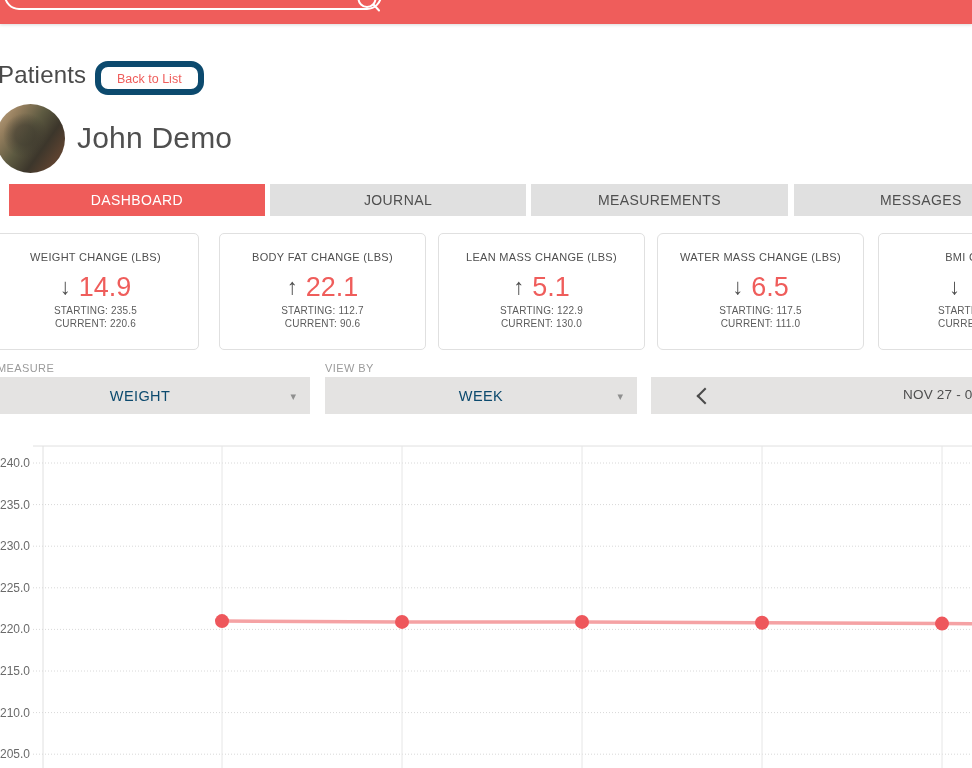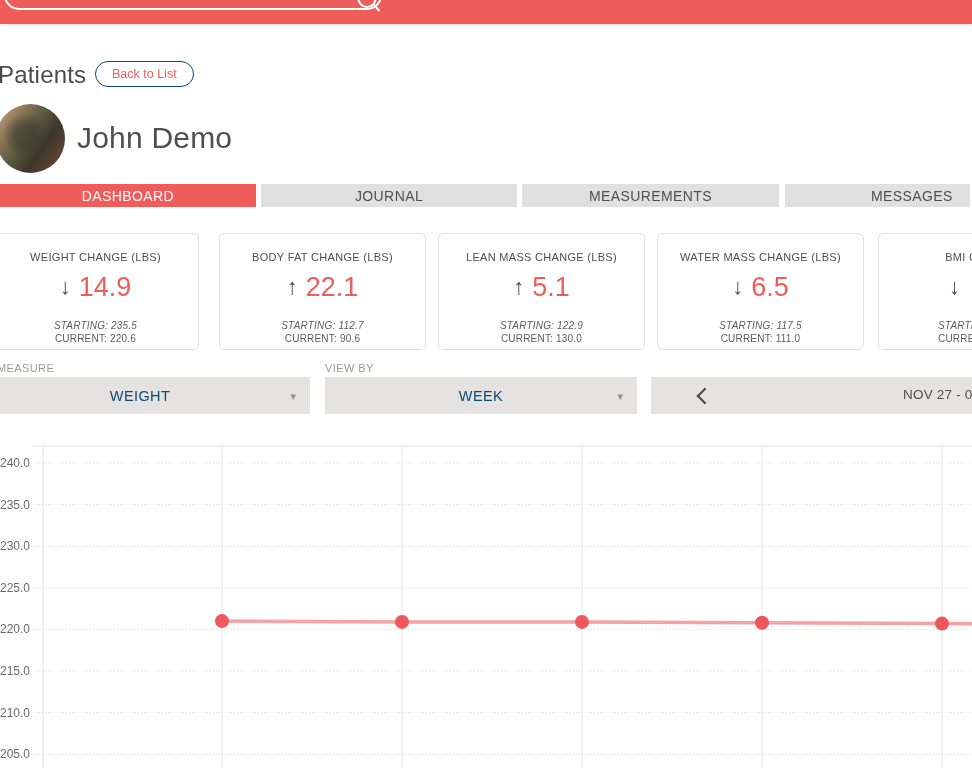--- a/index.html
+++ b/index.html
@@ -20,63 +20,63 @@
     border:2px solid #fff;border-radius:15px;background:transparent;box-sizing:border-box;
   }
   .search-icon-svg{position:absolute;left:352px;top:0;width:34px;height:14px;overflow:visible;}
 
   
   .page-title{
     position:absolute;left:-2px;top:61px;margin:0;
     font-size:24px;font-weight:normal;color:#4a4a4a;letter-spacing:.2px;
   }
   .back-pill{
-    position:absolute;left:95px;top:61px;height:26px;padding:0 16px;
-    border:1px solid #0c4a6e;border-radius:13px;background:#fff;
+    position:absolute;left:95px;top:61px;height:34px;padding:0 16px;
+    border:6px solid #0c4a6e;border-radius:13px;background:#fff;
     color:#ef5d5b;font-size:12.5px;font-family:inherit;cursor:pointer;line-height:24px;
   }
 
   
   .avatar{
     position:absolute;left:-4px;top:104px;width:69px;height:69px;border-radius:50%;
     background:
       radial-gradient(circle at 42% 45%, rgba(60,55,45,.55) 0 18%, transparent 40%),
       linear-gradient(125deg,#c9ad8a 0%,#97805f 22%,#5d5a41 45%,#3c362b 66%,#5c4230 84%,#2d241e 100%);
   }
   .patient-name{
     position:absolute;left:77px;top:121px;
     font-size:30px;font-weight:500;color:#4f4f4f;letter-spacing:.2px;
   }
 
   
   .tabs{position:absolute;left:0;top:184px;width:972px;height:32px;}
   .tab{
-    position:absolute;top:0;height:23px;background:#e0e0e0;color:#4f4f4f;
+    position:absolute;top:0;height:32px;background:#e0e0e0;color:#4f4f4f;
     display:flex;align-items:center;justify-content:center;
-    font-size:14px;letter-spacing:.4px;cursor:pointer;
+    font-size:14px;letter-spacing:.4px;cursor:pointer;margin-left:9px;
   }
   .tab-dashboard{left:0;width:256px;background:#ef5c5a;color:#fff;}
   .tab-journal{left:261px;width:256px;}
   .tab-measurements{left:522px;width:257px;}
   .tab-messages{left:785px;width:185px;justify-content:flex-start;padding-left:86px;box-sizing:border-box;}
 
   
   .cards{position:absolute;left:0;top:233px;height:117px;width:1100px;}
   .card{
     position:absolute;top:0;width:207px;height:117px;box-sizing:border-box;
     background:#fff;border:1px solid #e0e0e0;border-radius:5px;
     display:flex;flex-direction:column;align-items:center;padding-top:17px;
   }
   .card-0{left:-8px;} .card-1{left:219px;} .card-2{left:438px;} .card-3{left:657px;border-radius:6px;} .card-4{left:878px;}
   .card-title{font-size:11px;color:#4f4f4f;letter-spacing:.3px;white-space:nowrap;}
   .value-row{display:flex;align-items:center;justify-content:center;margin-top:7px;height:34px;width:100%;}
   .arrow{font-size:22px;color:#4f4f4f;margin-right:8px;line-height:1;}
   .num{font-size:27px;color:#ef5d5b;line-height:1;}
   .card-sub{font-size:10px;color:#5c5c5c;letter-spacing:.2px;line-height:12.5px;white-space:nowrap;}
-  .card-sub.first{margin-top:16px;font-style:italic;}
+  .card-sub.first{margin-top:1px;}
   .card-4 .value-row{justify-content:flex-start;padding-left:70px;box-sizing:border-box;}
   .card-4 .card-sub{align-self:flex-start;padding-left:59px;}
 
   
   .filter-label{position:absolute;top:362px;font-size:11px;color:#9b9b9b;letter-spacing:.4px;}
   .measure-label{left:-3px;} .viewby-label{left:325px;}
   .select{
     position:absolute;top:377px;height:37px;background:#e4e3e2;
     display:flex;align-items:center;justify-content:center;cursor:pointer;
   }

